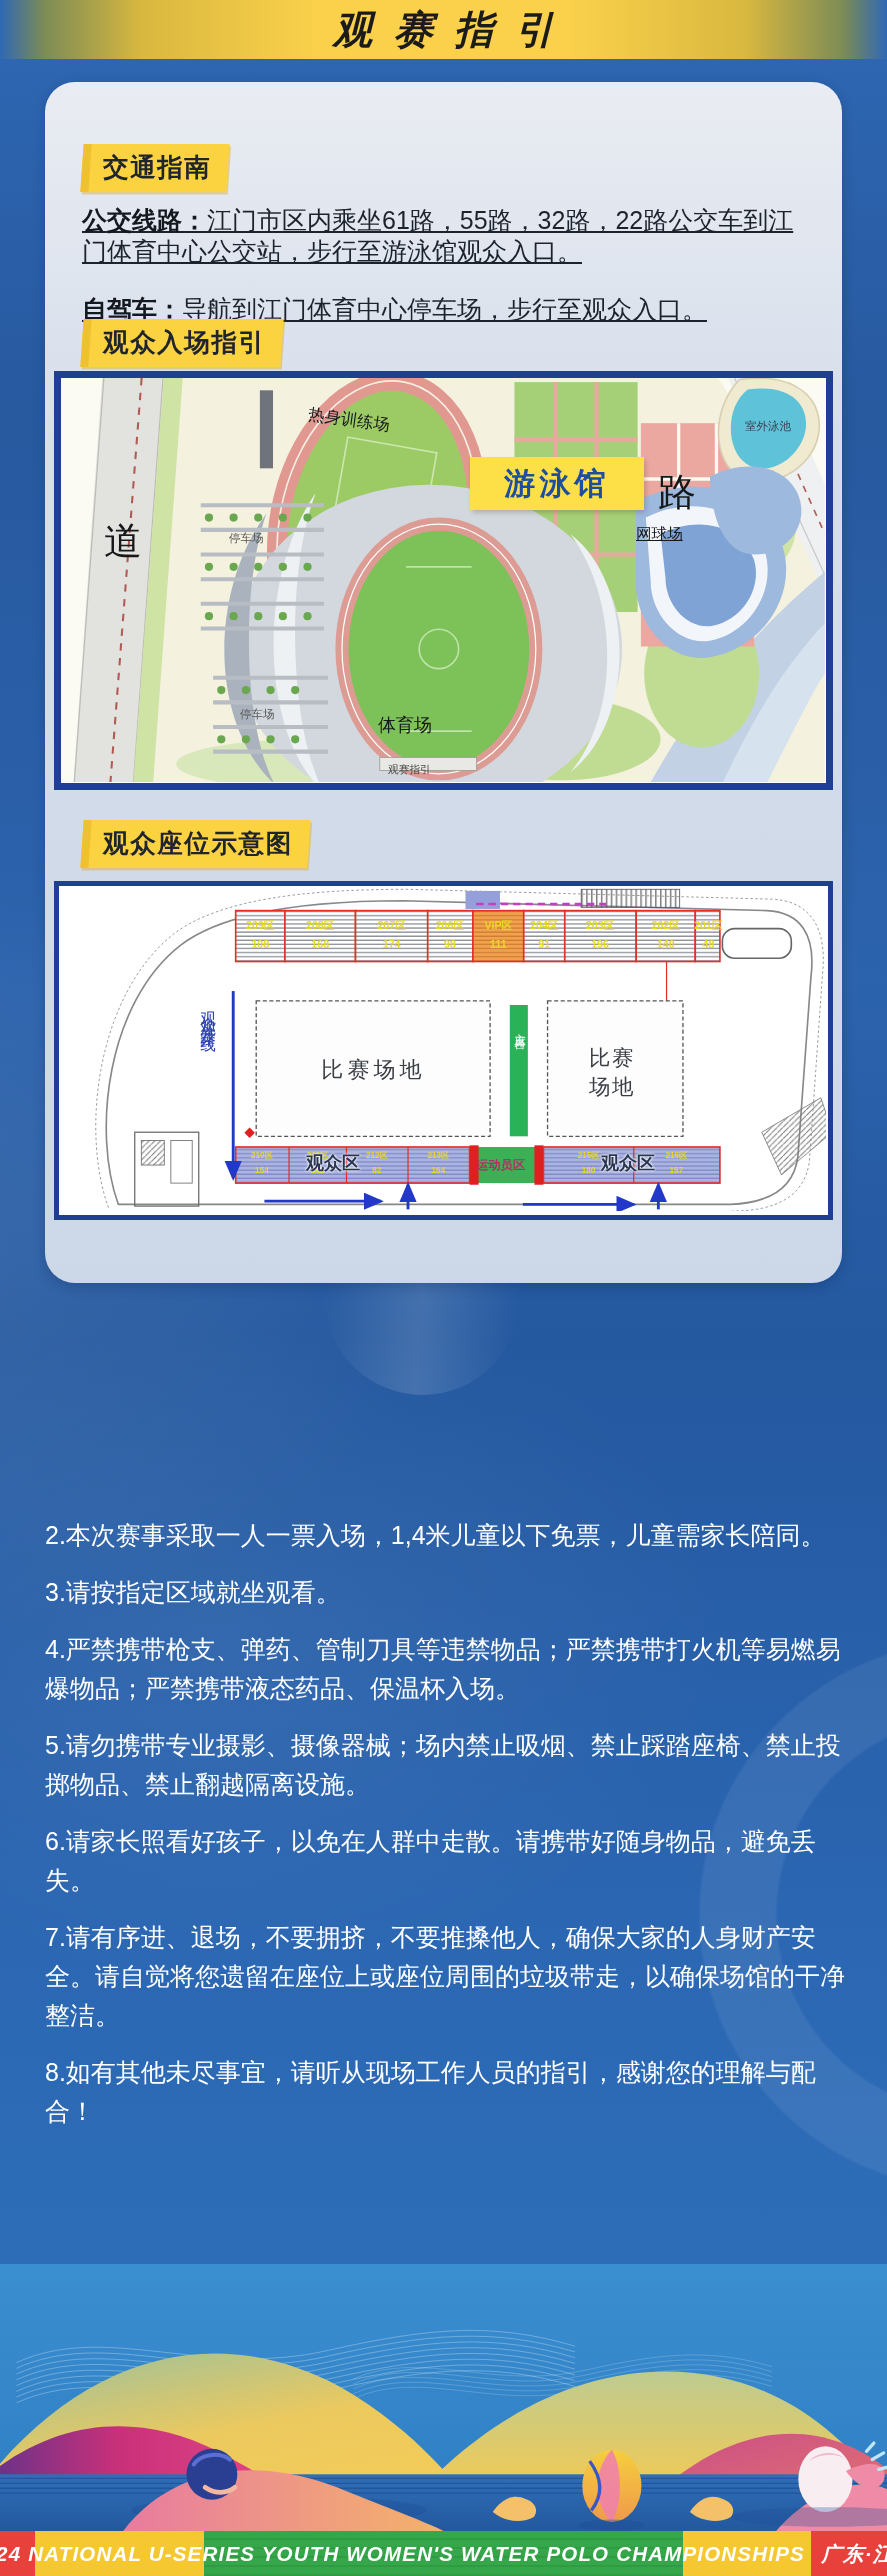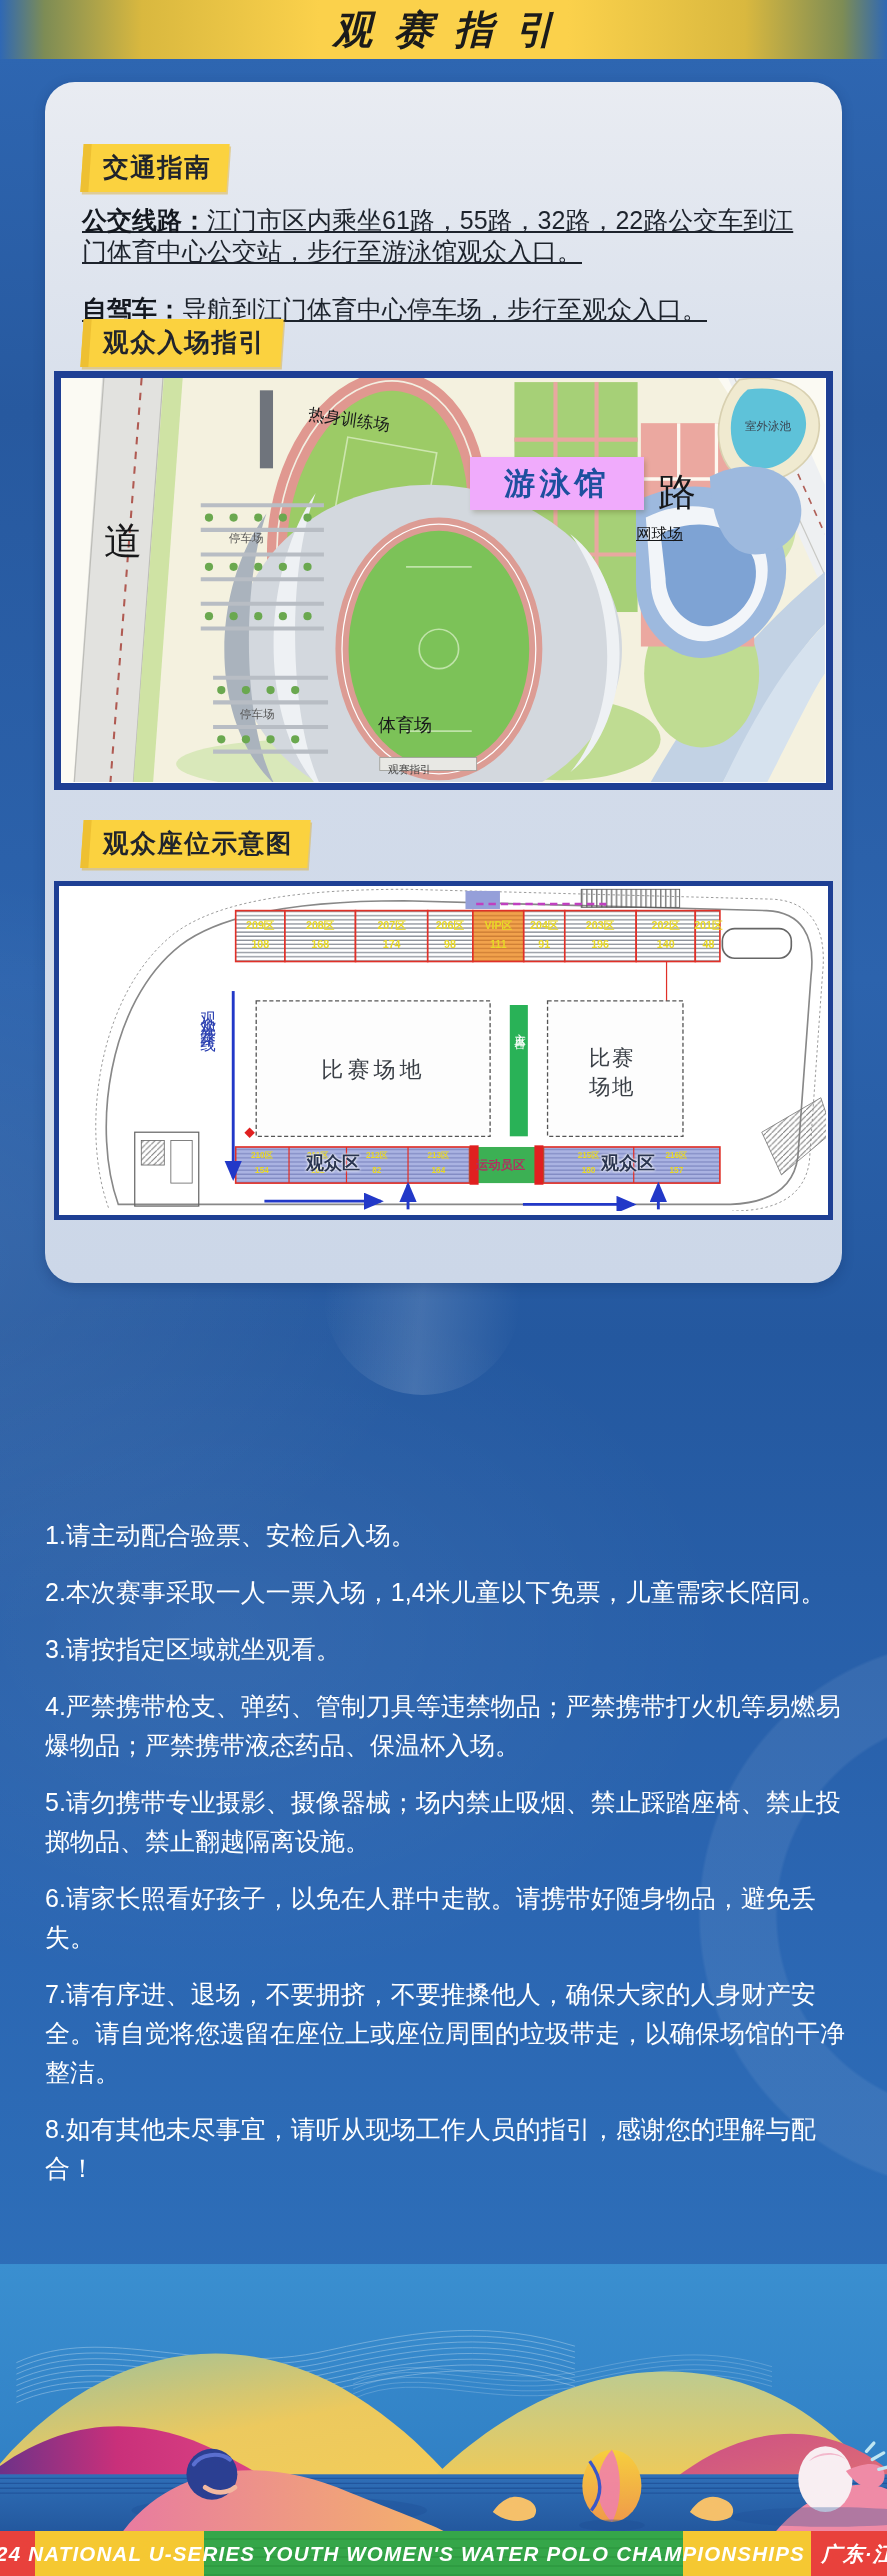--- a/index.html
+++ b/index.html
@@ -159,21 +159,21 @@
       <div class="ovl" style="left:43px;top:138px;font-size:38px;">道</div>
       <div class="ovl" style="left:597px;top:89px;font-size:38px;">路</div>
       <div class="ovl" style="left:247px;top:31px;font-size:16.4px;transform:rotate(8deg);">热身训练场</div>
       <div class="ovl" style="left:460px;top:79px;font-size:16.4px;">篮球场</div>
       <div class="ovl" style="left:575px;top:146px;font-size:15.6px;text-decoration:underline;">网球场</div>
       <div class="ovl" style="left:684px;top:41px;font-size:11.5px;color:#3a4450;">室外泳池</div>
       <div class="ovl" style="left:317px;top:335px;font-size:18px;">体育场</div>
       <div class="ovl" style="left:168px;top:153px;font-size:11.5px;color:#555;">停车场</div>
       <div class="ovl" style="left:179px;top:329px;font-size:11.5px;color:#555;">停车场</div>
       <div class="ovl" style="left:327px;top:385px;font-size:10.7px;color:#444;">观赛指引</div>
-      <div style="position:absolute;left:409px;top:79px;width:174px;height:53px;background:#f0abfc;display:flex;align-items:center;justify-content:center;box-shadow:1.6px 2.5px 5px rgba(60,50,0,.25);">
+      <div style="position:absolute;left:409px;top:79px;width:174px;height:53px;background:#fde047;display:flex;align-items:center;justify-content:center;box-shadow:1.6px 2.5px 5px rgba(60,50,0,.25);">
         <span style="font-size:31px;font-weight:800;color:#1d4f9e;letter-spacing:4.1px;">游泳馆</span>
       </div>
     </div>
 
     <div class="sec-label" style="left:37px;top:738px;">
       <span>观众座位示意图</span>
     </div>
 
     <div class="framebox seatbox">
       <svg width="767" height="325" viewBox="0 0 934 396">
@@ -290,21 +290,20 @@
       <div class="ovl" style="left:530px;top:158px;width:53px;font-size:21.4px;line-height:1.35;color:#3a3f46;letter-spacing:1.6px;">比赛场地</div>
       <div class="ovl vtext" style="left:453px;top:138px;height:99px;font-size:11.5px;color:#fff;letter-spacing:2.5px;">主席台</div>
       <div class="ovl" style="left:247px;top:265px;font-size:18px;font-weight:bold;color:#2a3550;text-shadow:0 0 2.5px #fff,0 0 2.5px #fff;">观众区</div>
       <div class="ovl" style="left:542px;top:265px;font-size:18px;font-weight:bold;color:#2a3550;text-shadow:0 0 2.5px #fff,0 0 2.5px #fff;">观众区</div>
       <div class="ovl" style="left:417px;top:271px;font-size:12.3px;font-weight:bold;color:#b03060;">运动员区</div>
     </div>
   </div>
 
 
   <div class="rules">
-    <p>1.请主动配合验票、安检后入场。</p>
     <p>2.本次赛事采取一人一票入场，1,4米儿童以下免票，儿童需家长陪同。</p>
     <p>3.请按指定区域就坐观看。</p>
     <p>4.严禁携带枪支、弹药、管制刀具等违禁物品；严禁携带打火机等易燃易爆物品；严禁携带液态药品、保温杯入场。</p>
     <p>5.请勿携带专业摄影、摄像器械；场内禁止吸烟、禁止踩踏座椅、禁止投掷物品、禁止翻越隔离设施。</p>
     <p>6.请家长照看好孩子，以免在人群中走散。请携带好随身物品，避免丢失。</p>
     <p>7.请有序进、退场，不要拥挤，不要推搡他人，确保大家的人身财产安全。请自觉将您遗留在座位上或座位周围的垃圾带走，以确保场馆的干净整洁。</p>
     <p>8.如有其他未尽事宜，请听从现场工作人员的指引，感谢您的理解与配合！</p>
   </div>
 
   <div class="hero">

